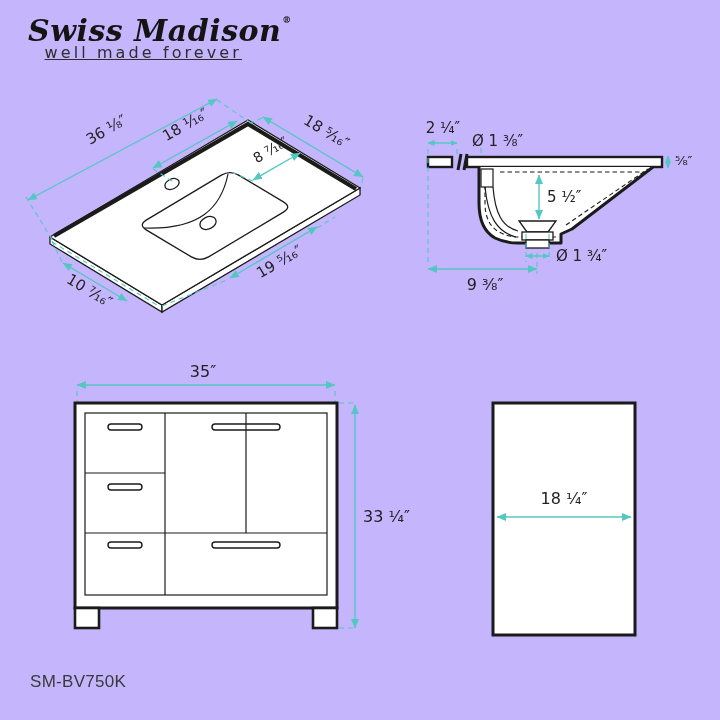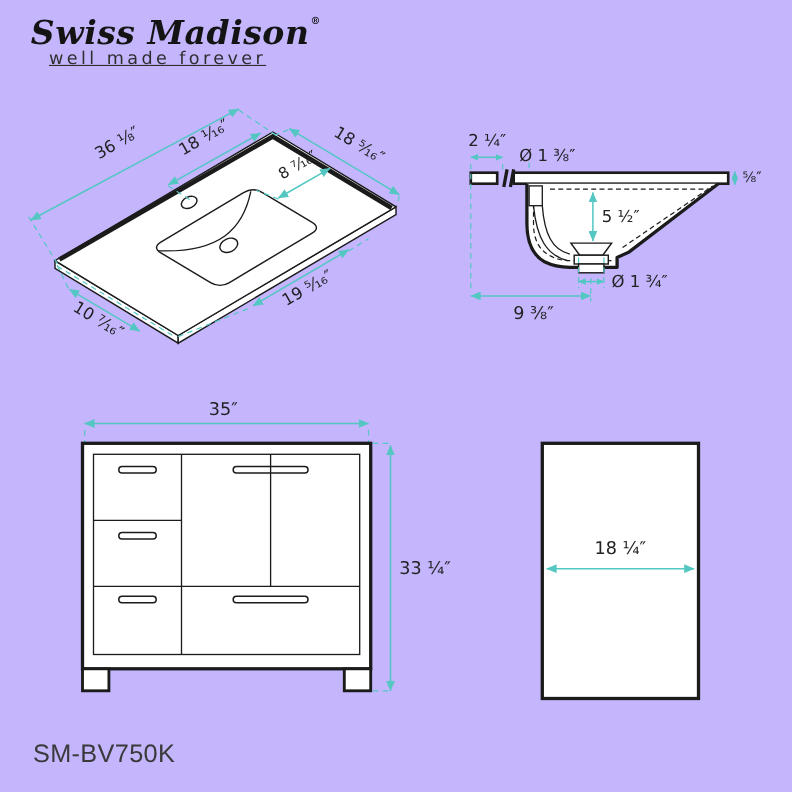--- a/index.html
+++ b/index.html
@@ -5,21 +5,21 @@
   html,body{margin:0;padding:0;background:#ffffff;}
   #canvas{position:relative;width:720px;height:720px;background:#c4b5fd;overflow:hidden;
           font-family:"DejaVu Sans",sans-serif;}
   .logo{position:absolute;left:28px;top:14px;width:216px;}
   .logo-script{font-family:"DejaVu Serif",serif;font-style:italic;font-weight:bold;
                font-size:30px;color:#141414;letter-spacing:.5px;line-height:1.1;white-space:nowrap;}
   .logo-script sup{font-size:9px;font-style:normal;vertical-align:18px;margin-left:1px;}
   .logo-tagline{font-family:"DejaVu Sans",sans-serif;font-size:16px;letter-spacing:3.1px;
                 color:#2e2e2e;text-align:right;margin-top:-4px;padding-right:2px;white-space:nowrap;text-decoration:underline;}
   .model{position:absolute;left:30px;top:672px;font-family:"Liberation Sans","DejaVu Sans",sans-serif;
-         font-size:23px;color:#3a3a3a;letter-spacing:.3px;}
+         font-size:17px;color:#3a3a3a;letter-spacing:.3px;}
   svg#drawing{position:absolute;left:0;top:0;}
   
   .k  {stroke:#1b1b1b;fill:none;}
   .kf {stroke:#1b1b1b;fill:#ffffff;}
   .bdash{stroke:#1b1b1b;stroke-width:1.1;stroke-dasharray:4.5 3;fill:none;}
   .dim{stroke:#54c7c3;stroke-width:1.4;fill:none;}
   .ddash{stroke:#54c7c3;stroke-width:1.1;stroke-dasharray:5 4;fill:none;}
   text.d{font-family:"DejaVu Sans",sans-serif;font-size:15px;fill:#222222;}
   text.d.big{font-size:16px;}
   text.d.sm{font-size:14px;}

